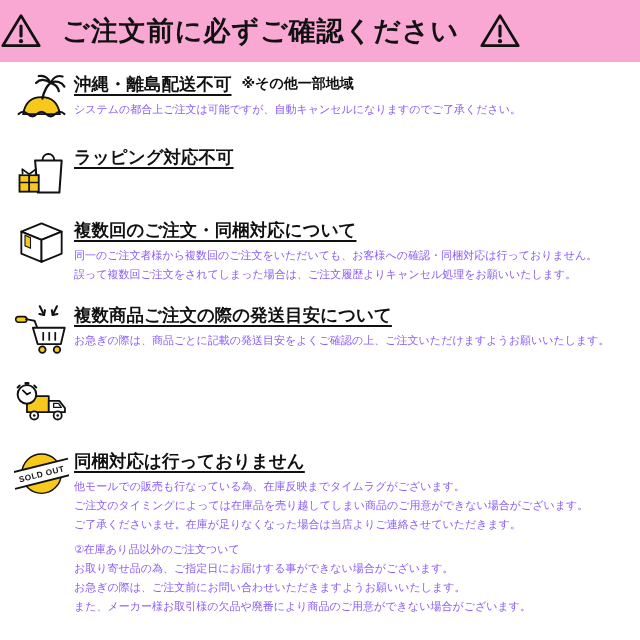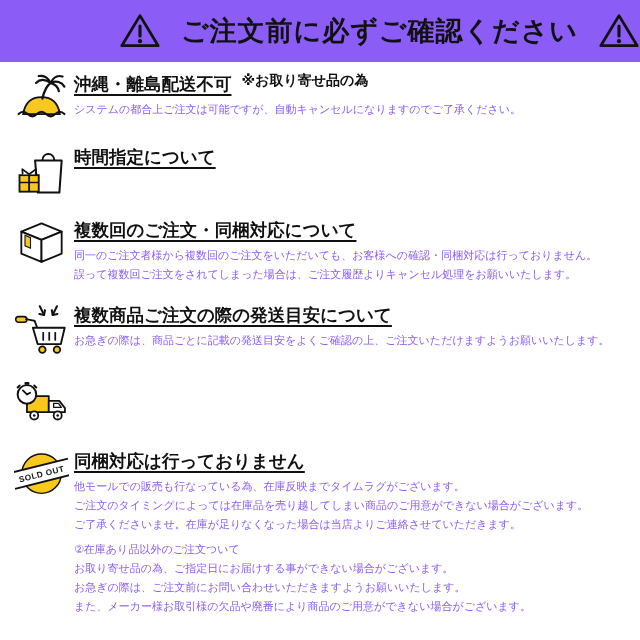--- a/index.html
+++ b/index.html
@@ -1,36 +1,36 @@
 <!DOCTYPE html>
 <html><head>
 <meta charset="utf-8">
 <style>
   * { margin:0; padding:0; box-sizing:border-box; }
   html,body { width:640px; height:640px; overflow:hidden; background:#fff; }
   body { font-family:"Liberation Sans","DejaVu Sans",sans-serif; color:#1a1a1a; }
 
   .banner {
-    width:640px; height:62px; background:#8b5cf6;
-    display:flex; align-items:center; justify-content:flex-end; gap:20px;
+    width:640px; height:62px; background:#f9a8d4;
+    display:flex; align-items:center; justify-content:flex-start; gap:20px;
   }
   .banner-title {
     font-size:27px; font-weight:800; color:#111; letter-spacing:1px;
     white-space:nowrap;
   }
   .warn-icon { width:42px; height:38px; display:block; }
 
   .content { padding:9px 10px 0 8px; }
 
   .section { display:flex; margin-bottom:18px; }
   .icon-col { width:66px; flex-shrink:0; display:flex; justify-content:center; }
   .icon-col svg { width:55px; height:55px; display:block; }
   .text-col { flex:1; min-width:0; padding-top:1px; }
 
-  .heading-row { display:flex; align-items:flex-start; gap:10px; margin-bottom:4px; }
+  .heading-row { display:flex; align-items:center; gap:10px; margin-bottom:4px; }
   .heading {
     font-size:17.5px; font-weight:800; color:#111; white-space:nowrap;
     text-decoration:underline; text-decoration-thickness:1.8px; text-underline-offset:4px;
   }
   .heading-suffix { font-size:14px; font-weight:800; color:#111; white-space:nowrap; }
 
   .body-line { font-size:11px; line-height:19px; color:#8b5cf6; white-space:nowrap; }
   .block-gap { margin-top:6px; }
 </style>
 </head>
@@ -61,41 +61,41 @@
         <path d="M40 13 C34 9 28 9 24 13" fill="none" stroke="#111" stroke-width="2.4" stroke-linecap="round"></path>
         <path d="M40 13 C37 7 32 4.5 27 5.5" fill="none" stroke="#111" stroke-width="2.4" stroke-linecap="round"></path>
         <path d="M40 13 C43 6.5 48 4.5 53 6" fill="none" stroke="#111" stroke-width="2.4" stroke-linecap="round"></path>
         <path d="M40 13 C46 10 52 12 55 17" fill="none" stroke="#111" stroke-width="2.4" stroke-linecap="round"></path>
         <path d="M40 13 C45 14.5 48 18 49 22" fill="none" stroke="#111" stroke-width="2.4" stroke-linecap="round"></path>
       </svg>
     </div>
     <div class="text-col">
       <div class="heading-row">
         <span class="heading">沖縄・離島配送不可</span>
-        <span class="heading-suffix">※お取り寄せ品の為</span>
+        <span class="heading-suffix">※その他一部地域</span>
       </div>
       <div class="body-line">システムの都合上ご注文は可能ですが、自動キャンセルになりますのでご了承ください。</div>
     </div>
   </div>
 
   <div class="section">
     <div class="icon-col">
       <svg viewBox="0 0 60 60">
         <path d="M23 18 H52 L49.5 53 H26 Z" fill="#fff" stroke="#111" stroke-width="2.2" stroke-linejoin="round"></path>
         <path d="M31 18 C31 8.5 44 8.5 44 18" fill="none" stroke="#111" stroke-width="2.2"></path>
         <rect x="6" y="34" width="21" height="18" fill="#F8C81C" stroke="#111" stroke-width="2"></rect>
         <line x1="16.5" y1="34" x2="16.5" y2="52" stroke="#111" stroke-width="2"></line>
         <line x1="6" y1="42" x2="27" y2="42" stroke="#111" stroke-width="1.6"></line>
         <path d="M16.5 33 L9 27.5 L9.5 33" fill="#fff" stroke="#111" stroke-width="1.8" stroke-linejoin="round"></path>
         <path d="M16.5 33 L24 27.5 L23.5 33" fill="#fff" stroke="#111" stroke-width="1.8" stroke-linejoin="round"></path>
       </svg>
     </div>
     <div class="text-col">
       <div class="heading-row">
-        <span class="heading">時間指定について</span>
+        <span class="heading">ラッピング対応不可</span>
       </div>
     </div>
   </div>
 
   <div class="section">
     <div class="icon-col">
       <svg viewBox="0 0 60 60">
         <polygon points="30,7 52,16 30,25 8,16" fill="#fff" stroke="#111" stroke-width="2" stroke-linejoin="round"></polygon>
         <polygon points="8,16 30,25 30,49 8,40" fill="#fff" stroke="#111" stroke-width="2" stroke-linejoin="round"></polygon>
         <polygon points="30,25 52,16 52,40 30,49" fill="#fff" stroke="#111" stroke-width="2" stroke-linejoin="round"></polygon>

